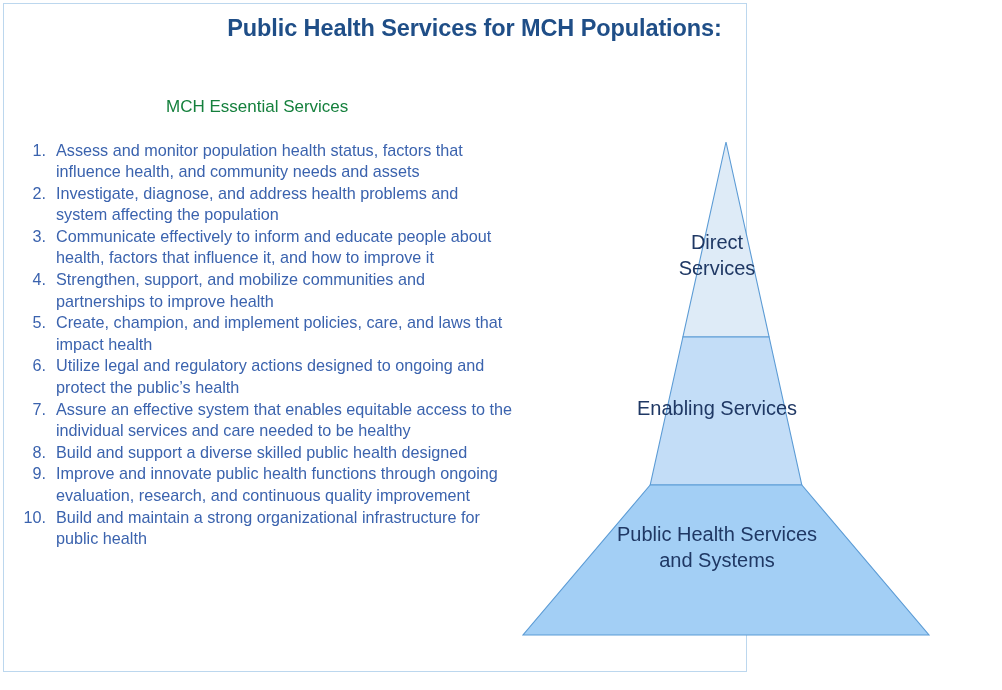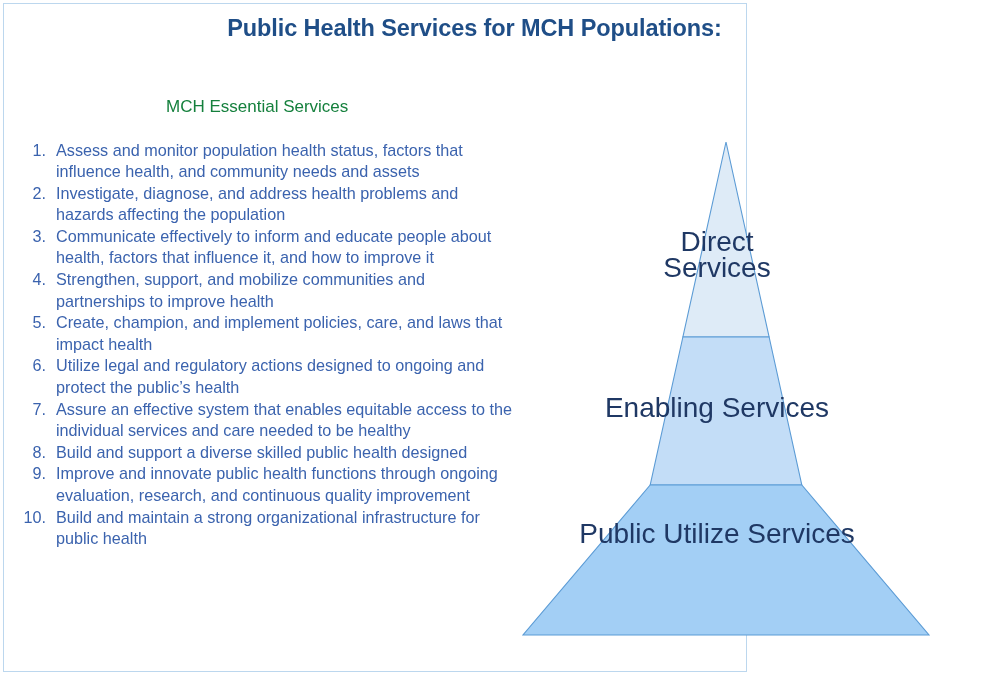--- a/index.html
+++ b/index.html
@@ -88,21 +88,21 @@
     top: 128px;
     width: 432px;
     height: 516px;
   }
   .pyramid-svg { display: block; width: 432px; height: 516px; }
 
   .tier-label {
     position: absolute;
     text-align: center;
     color: #1F3864;
-    font-size: 28px;
+    font-size: 20px;
     line-height: 26px;
     pointer-events: none;
   }
   .tier-label.direct {
     left: 121px;
     top: 97px;
     width: 174px;
   }
   .tier-label.enabling {
     left: 56px;
@@ -126,21 +126,21 @@
 
   <div class="subtitle">MCH Essential Services</div>
 
   <ol class="services-list">
     <li class="service-item">
       <span class="service-num">1.</span>
       <span class="service-text">Assess and monitor population health status, factors that influence health, and community needs and assets</span>
     </li>
     <li class="service-item">
       <span class="service-num">2.</span>
-      <span class="service-text">Investigate, diagnose, and address health problems and hazards affecting the population</span>
+      <span class="service-text">Investigate, diagnose, and address health problems and system affecting the population</span>
     </li>
     <li class="service-item">
       <span class="service-num">3.</span>
       <span class="service-text">Communicate effectively to inform and educate people about health, factors that influence it, and how to improve it</span>
     </li>
     <li class="service-item">
       <span class="service-num">4.</span>
       <span class="service-text">Strengthen, support, and mobilize communities and partnerships to improve health</span>
     </li>
     <li class="service-item">
@@ -180,17 +180,18 @@
     <div class="tier-label direct">
       <div>Direct</div>
       <div>Services</div>
     </div>
 
     <div class="tier-label enabling">
       <div>Enabling Services</div>
     </div>
 
     <div class="tier-label base">
-      <div>Public Utilize Services</div>
+      <div>Public Health Services</div>
+      <div>and Systems</div>
     </div>
   </div>
 
 </div>
 
 </body></html>

